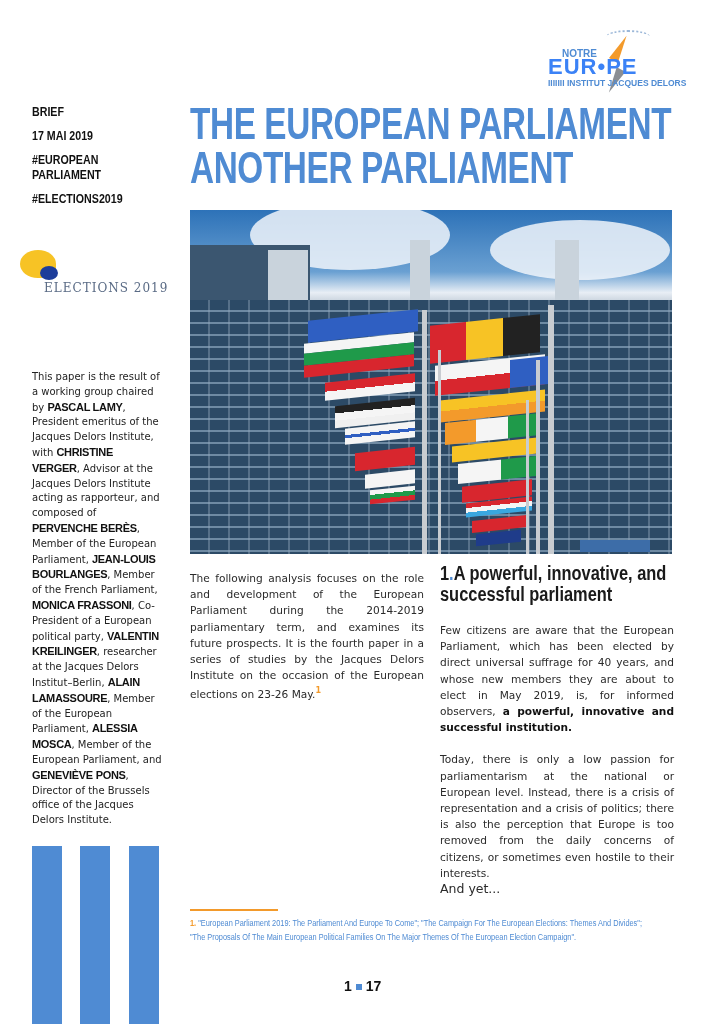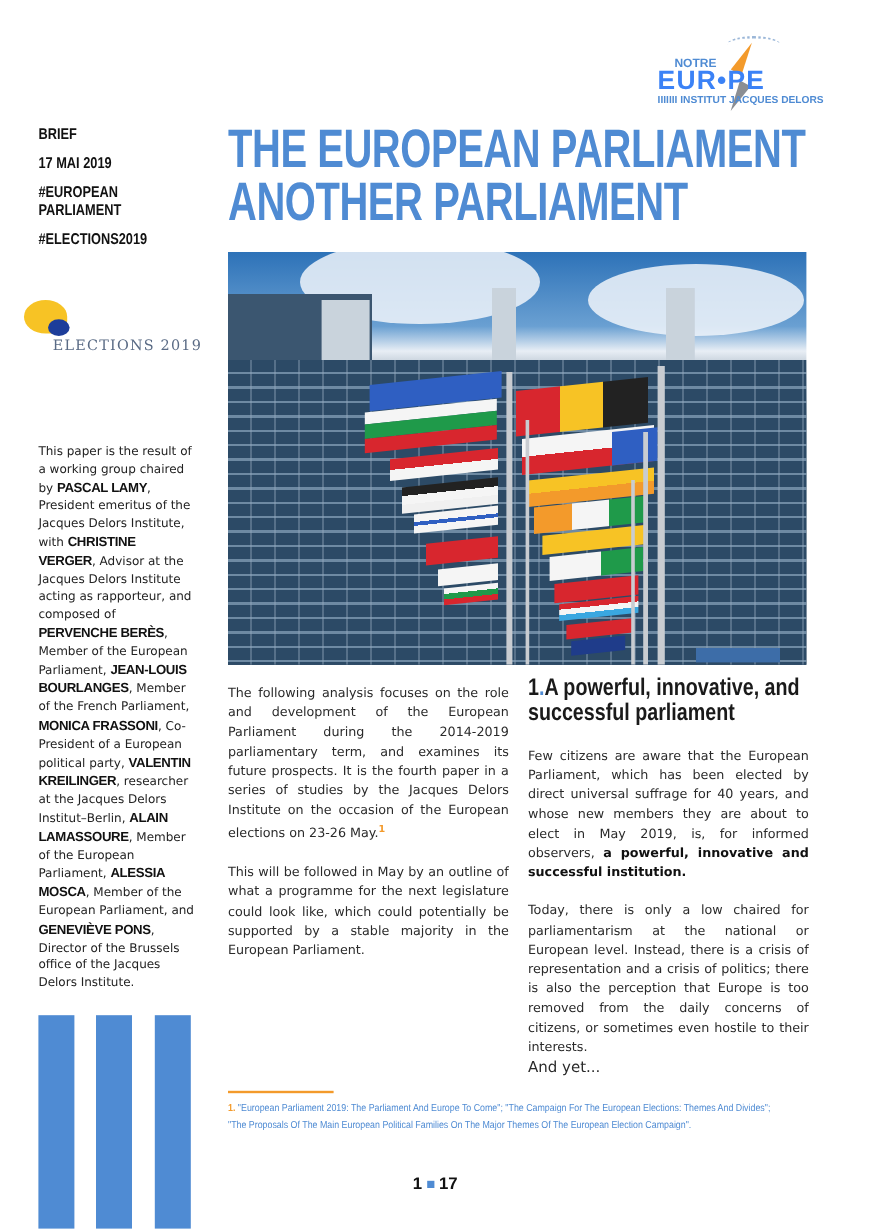--- a/index.html
+++ b/index.html
@@ -140,29 +140,28 @@
   <div class="pole" style="left:232px;top:100px;height:244px;"></div>
   <div class="pole" style="left:248px;top:140px;height:204px;width:3px;"></div>
   <div class="pole" style="left:358px;top:95px;height:249px;width:6px;"></div>
   <div class="pole" style="left:346px;top:150px;height:194px;width:4px;"></div>
   <div class="pole" style="left:336px;top:190px;height:154px;width:3px;"></div>
   <div style="position:absolute;left:390px;top:330px;width:70px;height:12px;background:#3d6da8;"></div>
 </div>
 
 <div class="col col1">
   <p><span>The following analysis focuses on the role and development of the European Parliament during the 2014-2019 parliamentary term, and examines its future prospects. It is the fourth paper in a series of studies by the Jacques Delors Institute on the occasion of the European elections on 23-26 May.</span><span class="sup">1</span></p>
-  <p>This will be followed in May by an outline of what a programme for the next legislature could look like, which could potentially be supported by a stable majority in the European Parliament.</p>
 </div>
 
 <div class="section-head">
   <div class="hline"><span>1</span><span class="dot">.</span><span>A powerful, innovative, and</span></div>
   <div class="hline">successful parliament</div>
 </div>
 
 <div class="col col2">
   <p><span>Few citizens are aware that the European Parliament, which has been elected by direct universal suffrage for 40 years, and whose new members they are about to elect in May 2019, is, for informed observers, </span><b>a powerful, innovative and successful institution.</b></p>
-  <p><span>Today, there is only a low chaired for parliamentarism at the national or European level. Instead, there is a crisis of representation and a crisis of politics; there is also the perception that Europe is too removed from the daily concerns of citizens, or sometimes even hostile to their interests.</span><br><span class="andyet">And yet...</span></p>
+  <p><span>Today, there is only a low passion for parliamentarism at the national or European level. Instead, there is a crisis of representation and a crisis of politics; there is also the perception that Europe is too removed from the daily concerns of citizens, or sometimes even hostile to their interests.</span><br><span class="andyet">And yet...</span></p>
 </div>
 
 <div class="fn-rule"></div>
 <div class="footnote"><span class="num">1.</span><span> "European Parliament 2019: The Parliament And Europe To Come"; "The Campaign For The European Elections: Themes And Divides"; "The Proposals Of The Main European Political Families On The Major Themes Of The European Election Campaign".</span></div>
 
 <div class="pager"><span>1</span><span class="sep"></span><span>17</span></div>
 
 </body></html>

